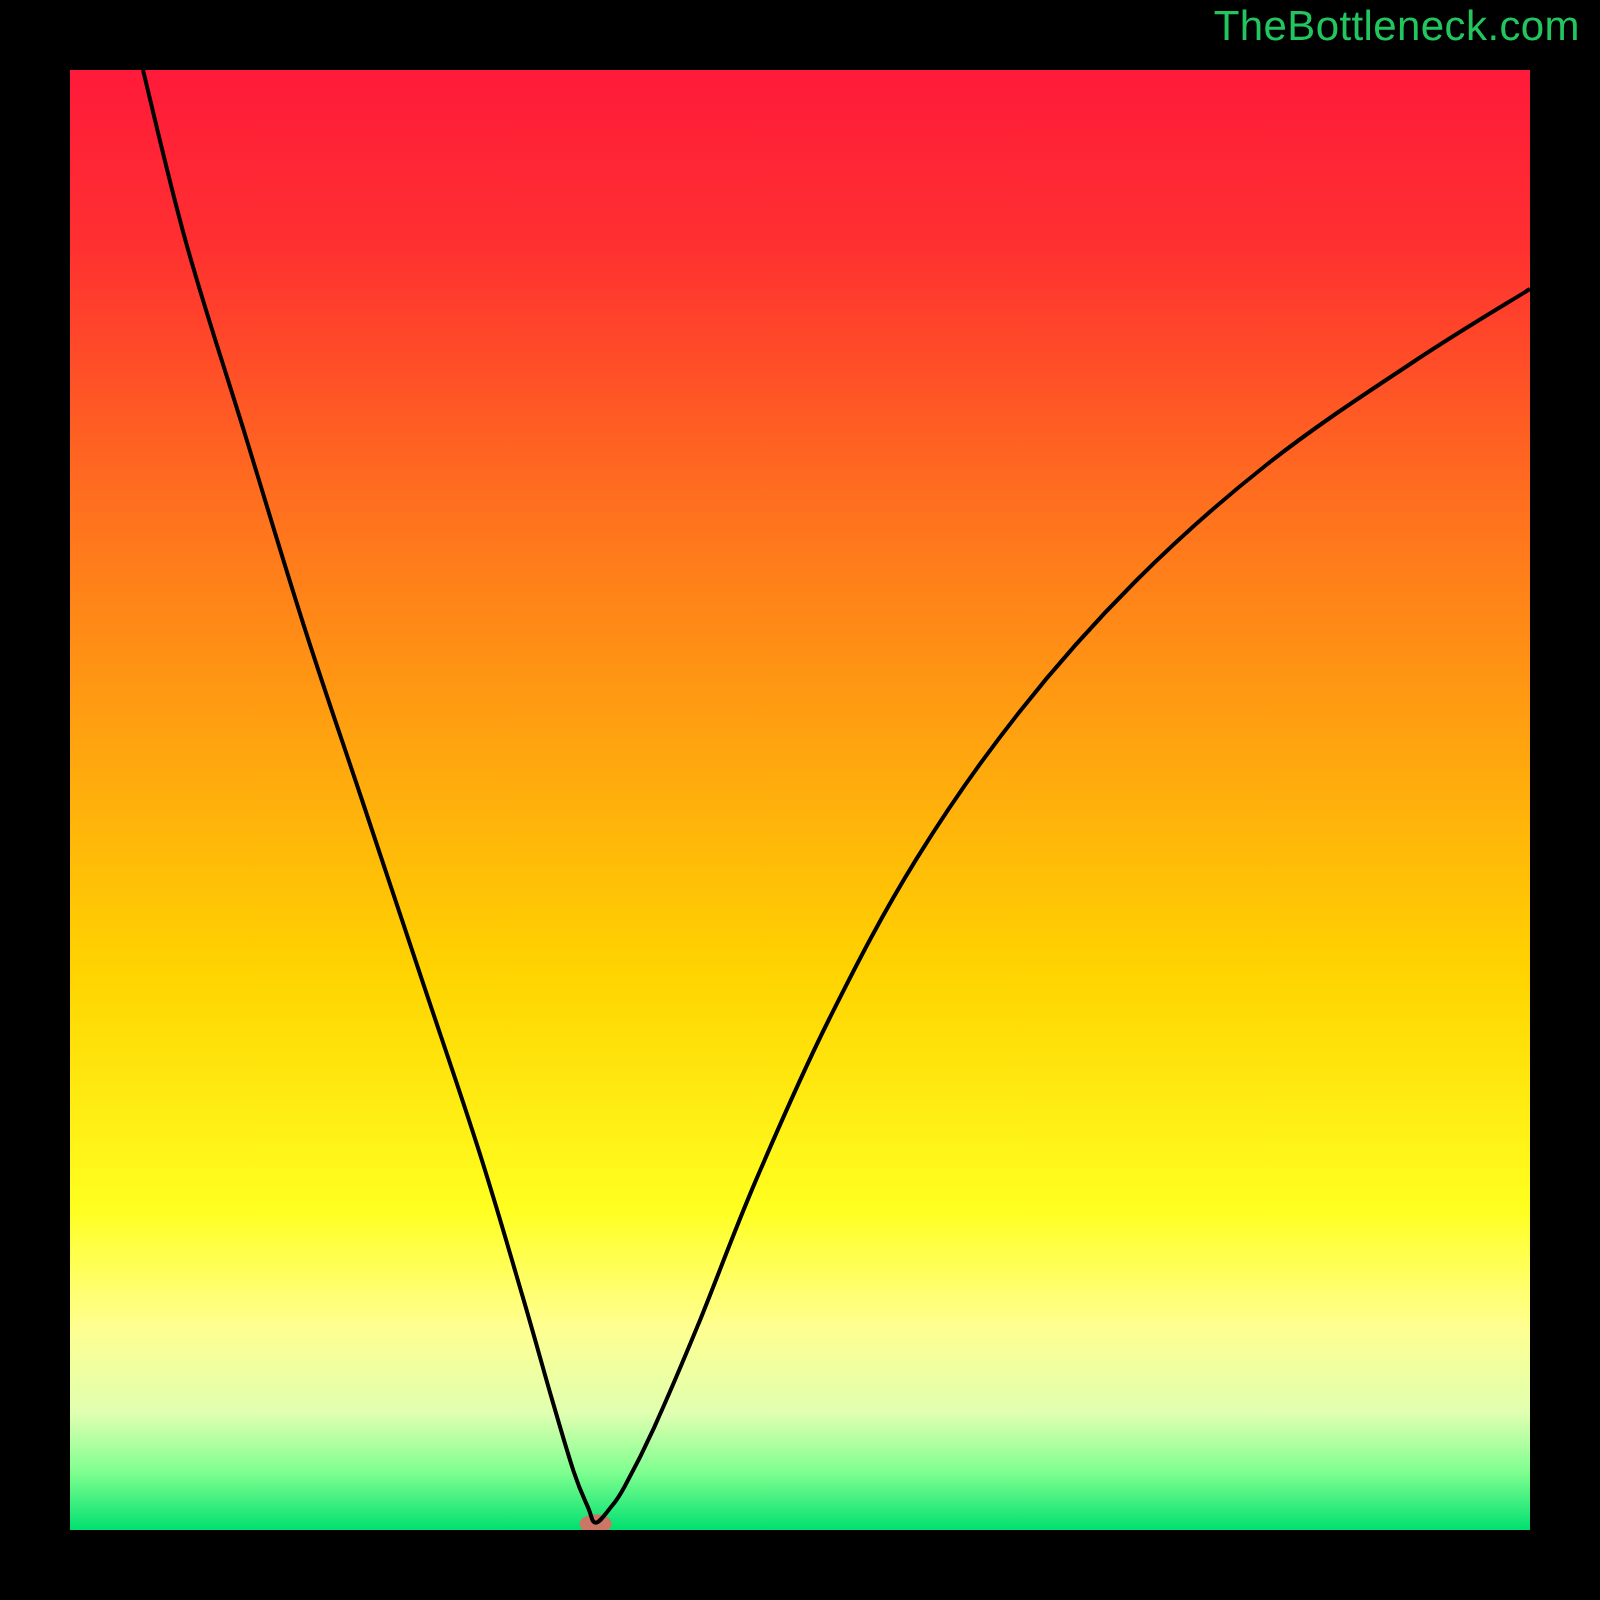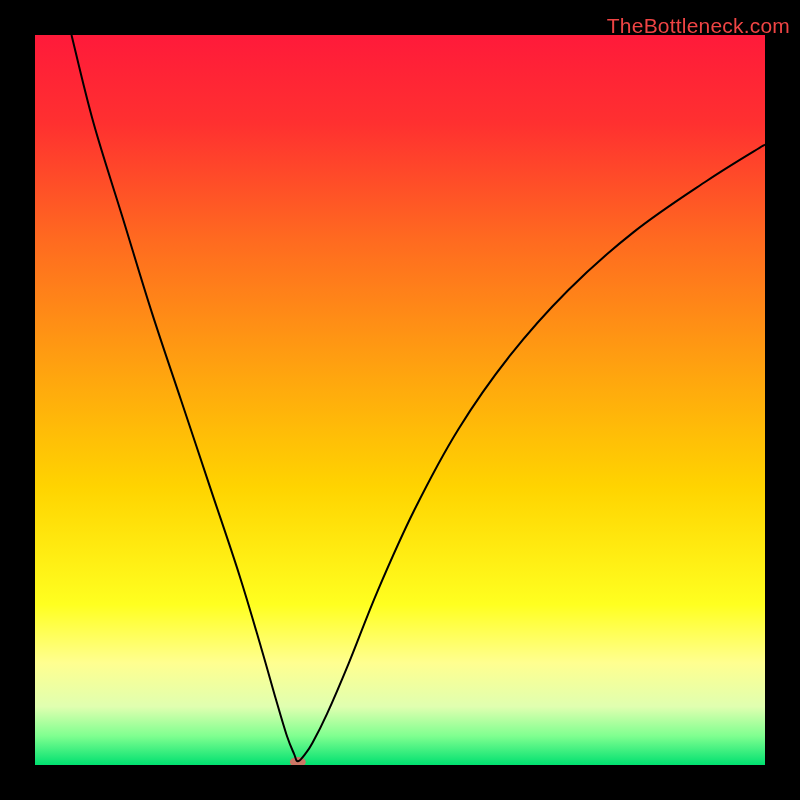--- a/index.html
+++ b/index.html
@@ -12,23 +12,23 @@
   }
   .plot-area {
     position: absolute;
     left: 35px;
     top: 35px;
     width: 730px;
     height: 730px;
   }
   .watermark {
     position: absolute;
-    top: 14px;
+    top: 2px;
     right: 10px;
-    color: #ef4444;
+    color: #22c55e;
     font-size: 21px;
     font-weight: 500;
     letter-spacing: 0.2px;
   }
 </style>
 </head>
 <body>
 
 <div class="container">
   <div class="watermark">TheBottleneck.com</div>

